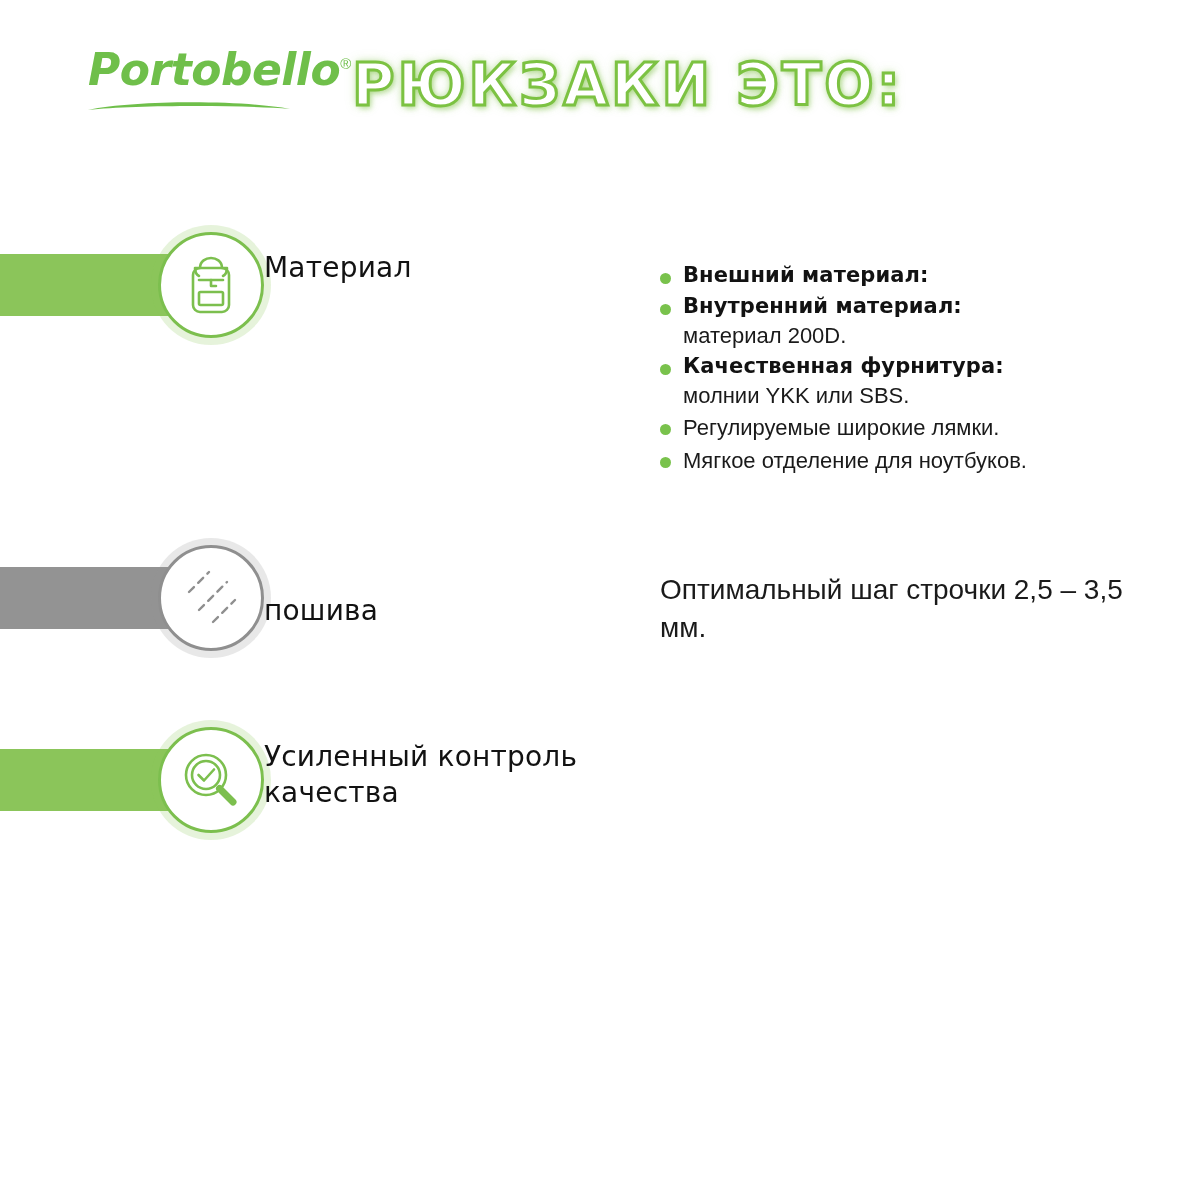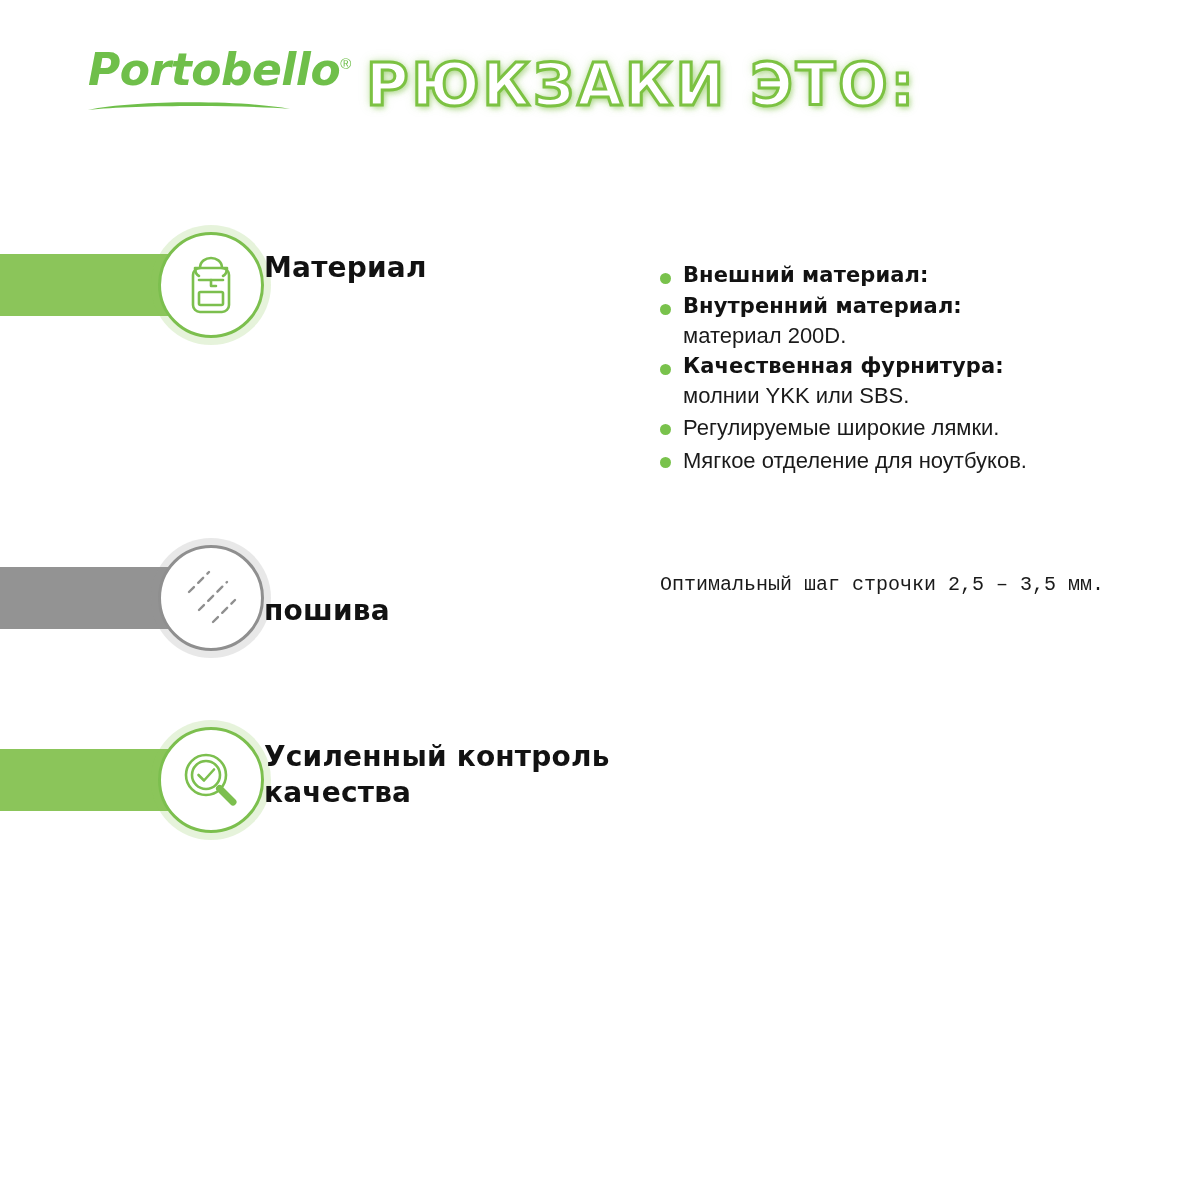--- a/index.html
+++ b/index.html
@@ -66,21 +66,20 @@
     height: 14px;
   }
 
   .headline {
     position: absolute;
     left: 352px;
     top: 42px;
     height: 86px;
     display: flex;
     align-items: center;
-    margin-left: 14px;
   }
   .headline-text {
     font-family: "DejaVu Sans", sans-serif;
     font-weight: bold;
     font-size: 58px;
     letter-spacing: 3px;
     line-height: 1;
     color: #ffffff;
     -webkit-text-stroke: 3px #7cc242;
     text-shadow:
@@ -134,21 +133,21 @@
     box-shadow: 0 0 0 7px rgba(150, 150, 150, 0.22);
   }
   .badge svg { display: block; }
 
   .row-title {
     position: absolute;
     left: 264px;
     top: 18px;
     width: 380px;
     font-family: "DejaVu Sans", sans-serif;
-    font-weight: bold;
+    font-weight: normal;
     font-size: 28px;
     line-height: 1.28;
     color: #121212;
     letter-spacing: 0.2px;
   }
   .row-title.two-line { top: 12px; }
 
   
   .content {
     position: absolute;
@@ -195,23 +194,23 @@
     font-size: 22px;
     color: #1a1a1a;
   }
   li.plain {
     font-family: "Liberation Sans", sans-serif;
     font-weight: normal;
     font-size: 22px;
   }
 
   .plain-note {
-    font-family: Liberation Mono, monospace;
-    font-weight: normal;
-    font-size: 20px;
+    font-family: Liberation Sans, sans-serif;
+    font-weight: normal;
+    font-size: 28px;
     line-height: 1.35;
     color: #1a1a1a;
     padding-left: 5px;
   }
 </style>
 </head>
 <body>
 
 <div class="page">
 

